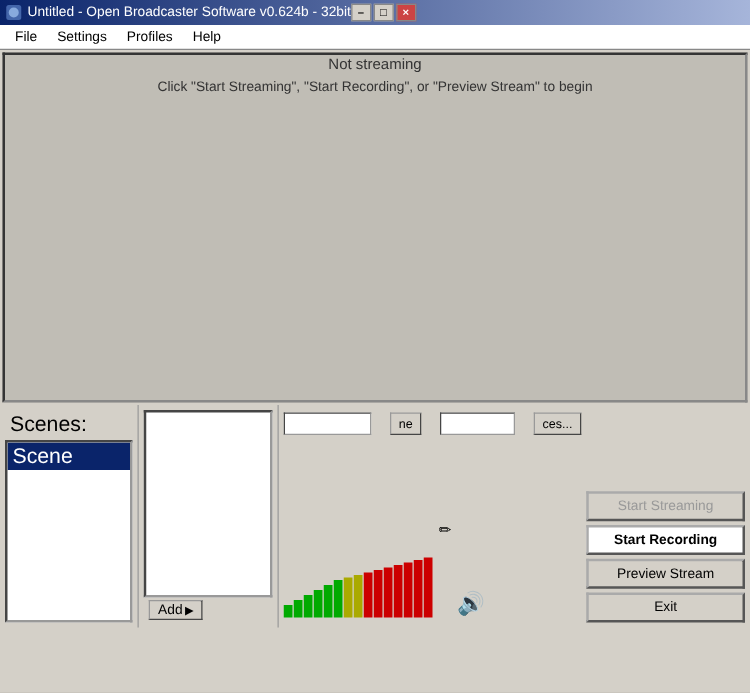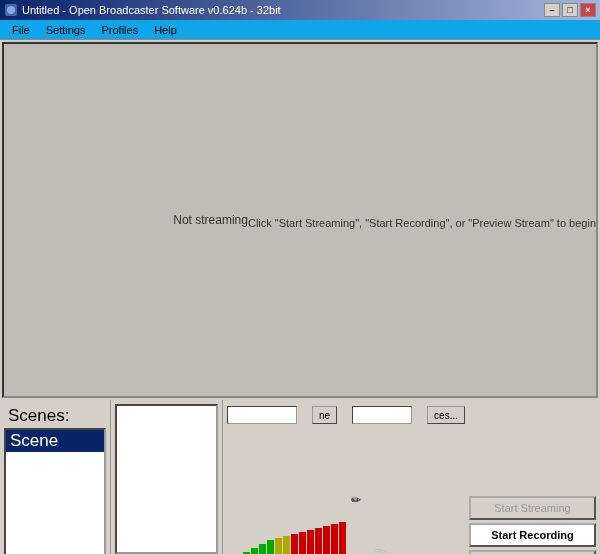--- a/index.html
+++ b/index.html
@@ -13,21 +13,21 @@
       color: #000;
     }
 
     
     #title-bar {
       background: linear-gradient(to right, #0a246a, #a6b5da);
       color: white;
       height: 20px;
       display: flex;
       align-items: center;
-      justify-content: space-between;
+      justify-content: flex-start;
       padding: 0 4px;
       font-size: 11px;
     }
     #title-bar-left {
       display: flex;
       align-items: center;
       gap: 4px;
     }
     #title-icon {
       width: 14px;
@@ -48,21 +48,21 @@
       display: flex;
       align-items: center;
       justify-content: center;
       cursor: pointer;
       color: #000;
       font-weight: bold;
     }
 
     
     #menu-bar {
-      background: #0ea5e9;
+      background: #ffffff;
       height: 20px;
       display: flex;
       align-items: center;
       padding: 0 4px;
       border-bottom: 1px solid #888;
       font-size: 11px;
     }
     .menu-item {
       padding: 2px 8px;
       cursor: pointer;
@@ -208,21 +208,21 @@
   </div>
 </div>
 
 <div id="menu-bar">
   <span class="menu-item">File</span>
   <span class="menu-item">Settings</span>
   <span class="menu-item">Profiles</span>
   <span class="menu-item">Help</span>
 </div>
 
-<div id="preview-area" style="background:#c0bdb5;position:relative;height:356px;display:flex;align-items:center;justify-content:flex-end;flex-direction:row;border:2px inset #888;margin:2px;">
+<div id="preview-area" style="background:#c0bdb5;position:relative;height:280px;display:flex;align-items:center;justify-content:flex-start;flex-direction:column;border:2px inset #888;margin:2px;">
   <div style="color:#333;font-size:12px;text-align:center;">Not streaming</div>
   <div style="color:#333;font-size:11px;text-align:center;margin-top:6px;max-width:400px;">Click "Start Streaming", "Start Recording", or "Preview Stream" to begin</div>
 </div>
 
 <div class="bottom-area">
 
   <div class="panel-section" style="width:160px;padding:4px;">
     <div class="section-label">Scenes:</div>
     <div class="list-box" style="height:110px;">
       <div class="list-item-selected">Scene</div>
@@ -276,17 +276,18 @@
 
         <div style="font-size:12px;margin-left:4px;align-self:center;cursor:pointer;">✏</div>
 
         <div style="font-size:18px;margin-left:4px;align-self:flex-end;cursor:pointer;">🔊</div>
       </div>
     </div>
 
     <div class="buttons-col">
       <button class="big-btn grayed">Start Streaming</button>
       <button class="big-btn" style="background:#ffffff;font-weight:bold;">Start Recording</button>
+      <button class="big-btn">Preview Stream</button>
       <button class="big-btn">Exit</button>
     </div>
 
   </div>
 </div>
 
 </body></html>

